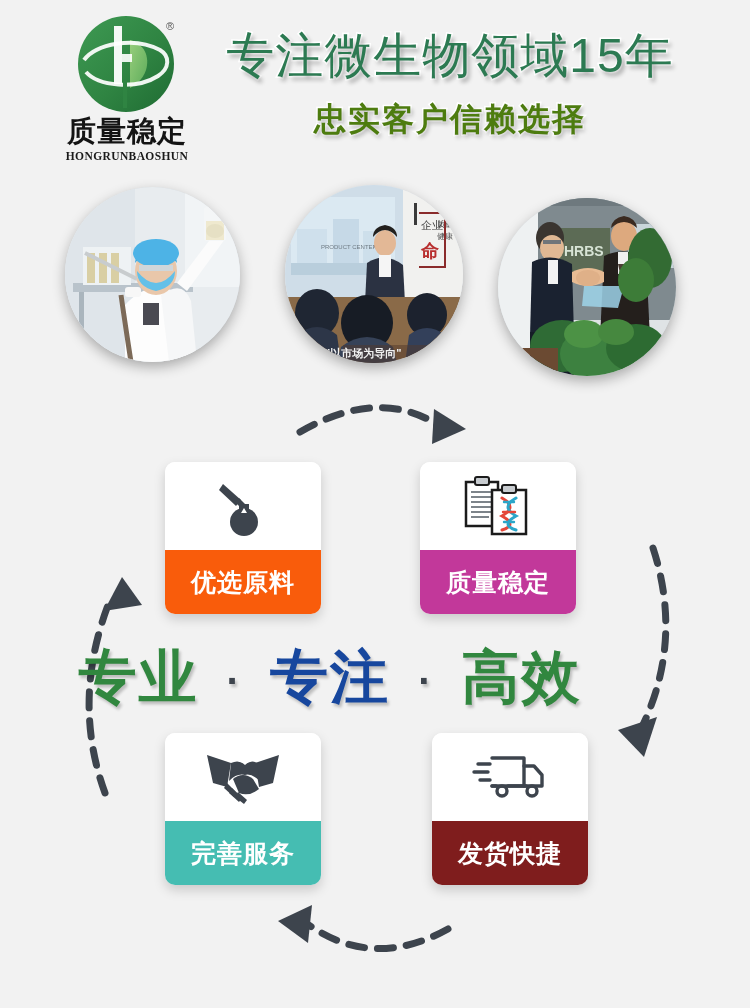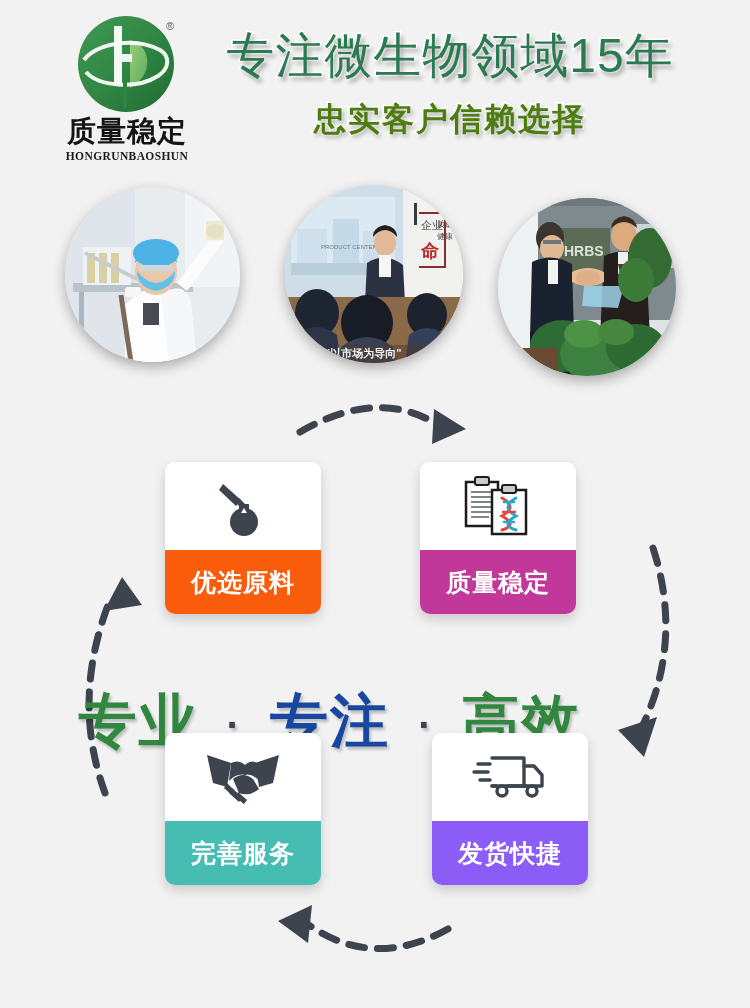--- a/index.html
+++ b/index.html
@@ -149,21 +149,20 @@
   .slogan {
     position: absolute;
     left: 0; top: 254px;
     width: 660px;
     text-align: center;
     font-size: 58px;
     font-weight: bold;
     letter-spacing: 2px;
     white-space: nowrap;
     text-shadow: 2px 3px 3px rgba(0,0,0,0.22);
-    margin-top: 44px;
   }
   .slogan .w-green { color: #31873f; }
   .slogan .w-blue  { color: #17479e; }
   .slogan .dot     { color: #3d444d; font-size: 40px; vertical-align: middle; margin: 0 10px; }
 </style>
 </head>
 <body style="background: rgb(242, 242, 242);">
 
 <div class="header">
 
@@ -396,15 +395,15 @@
           <circle cx="30" cy="43" r="5"></circle>
           <circle cx="60" cy="43" r="5"></circle>
           <path d="M20 38 H24"></path>
             <path d="M36 38 H54"></path>
           <path d="M6 16 H18"></path>
           <path d="M2 24 H16"></path>
           <path d="M8 32 H18"></path>
         </g>
       </svg>
     </div>
-    <div class="card-label" style="background: #8b5cf6;">发货快捷</div>
+    <div class="card-label" style="background: #7f1d1d;">发货快捷</div>
   </div>
 </div>
 
 </body></html>

